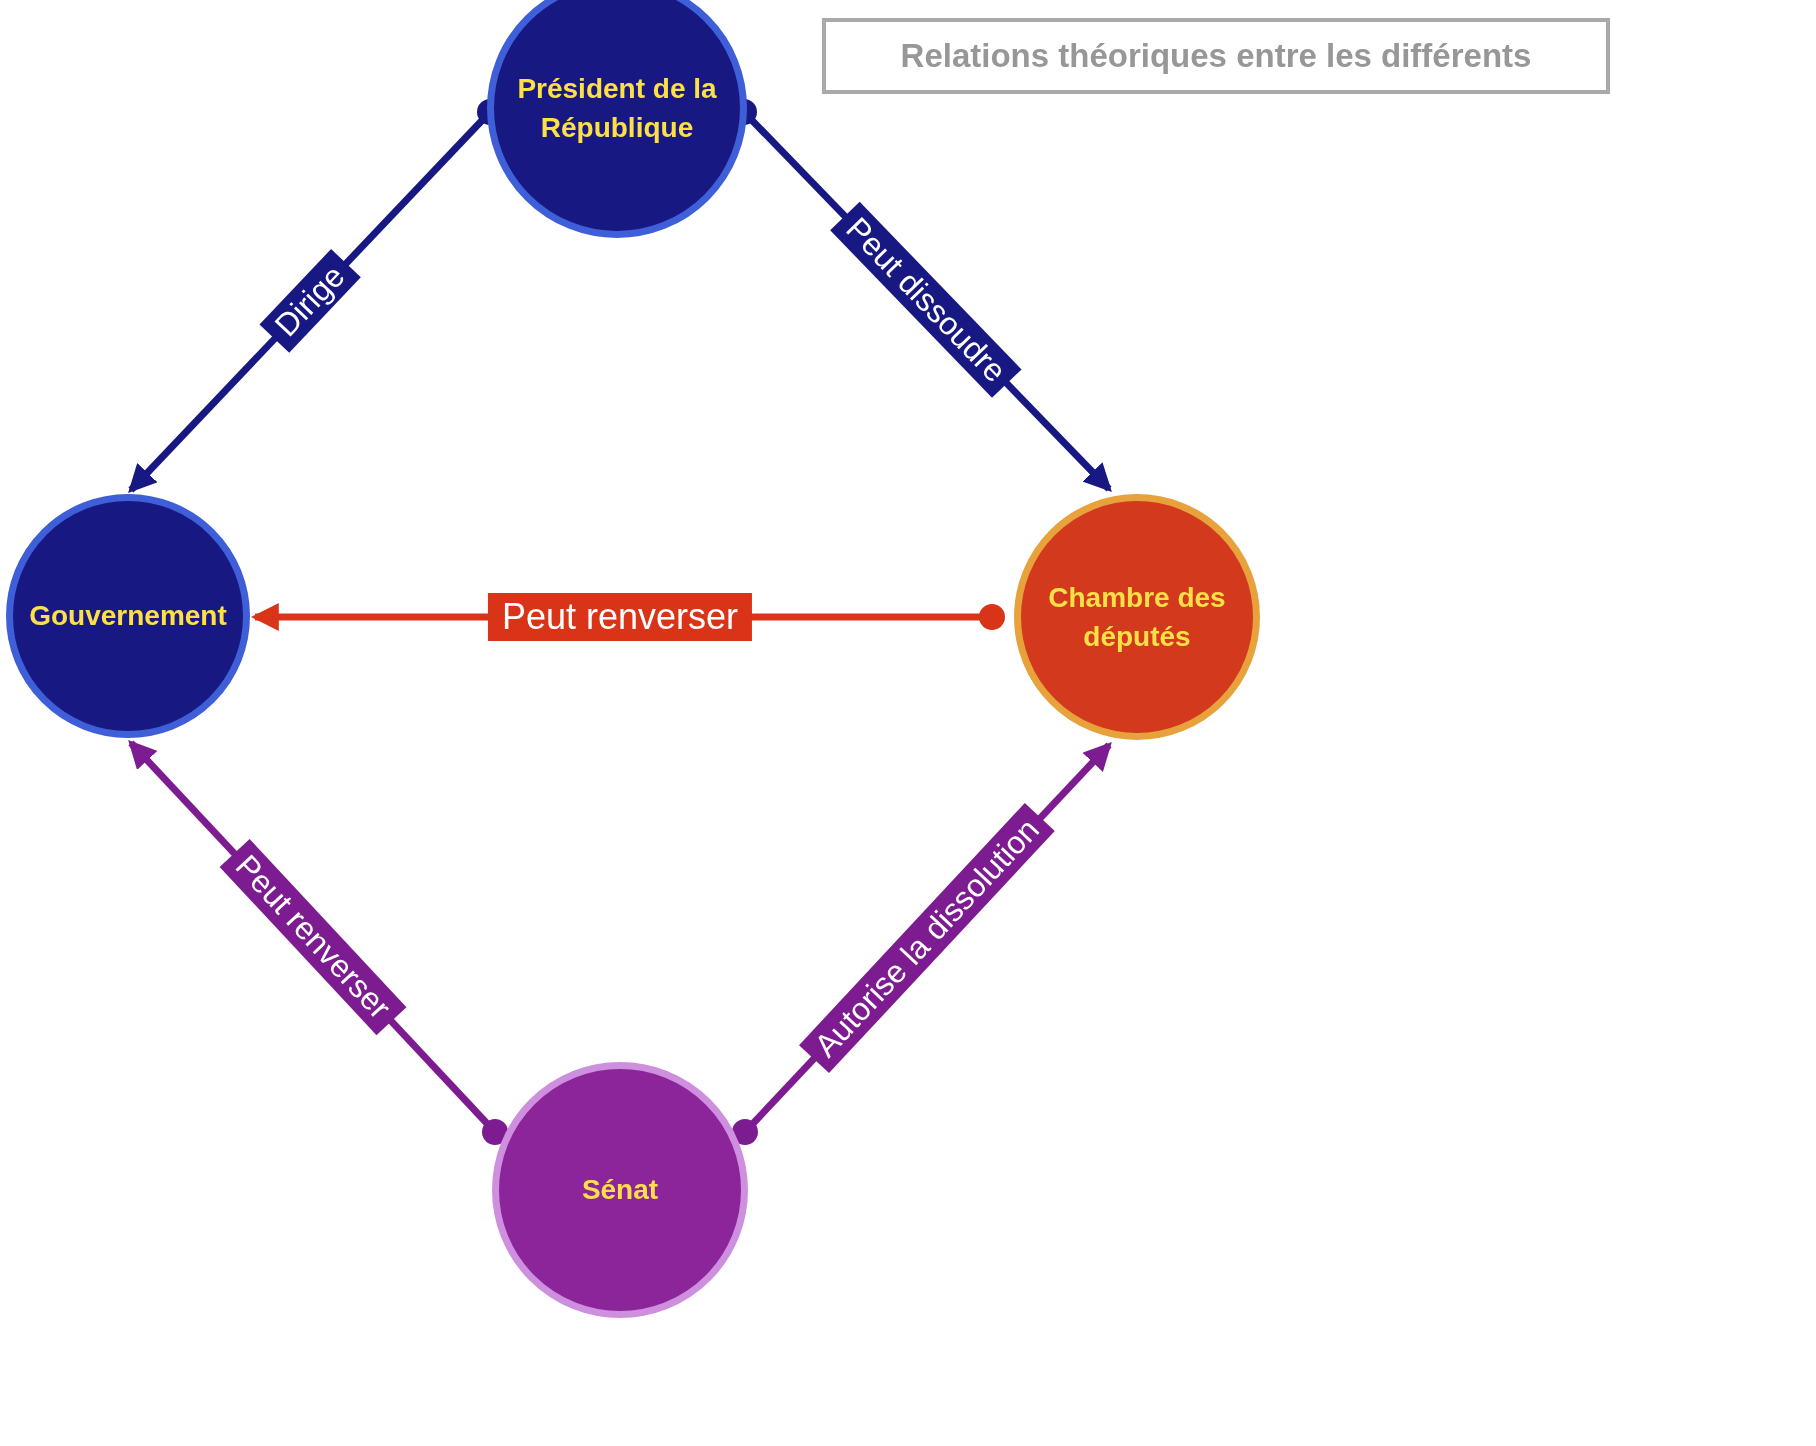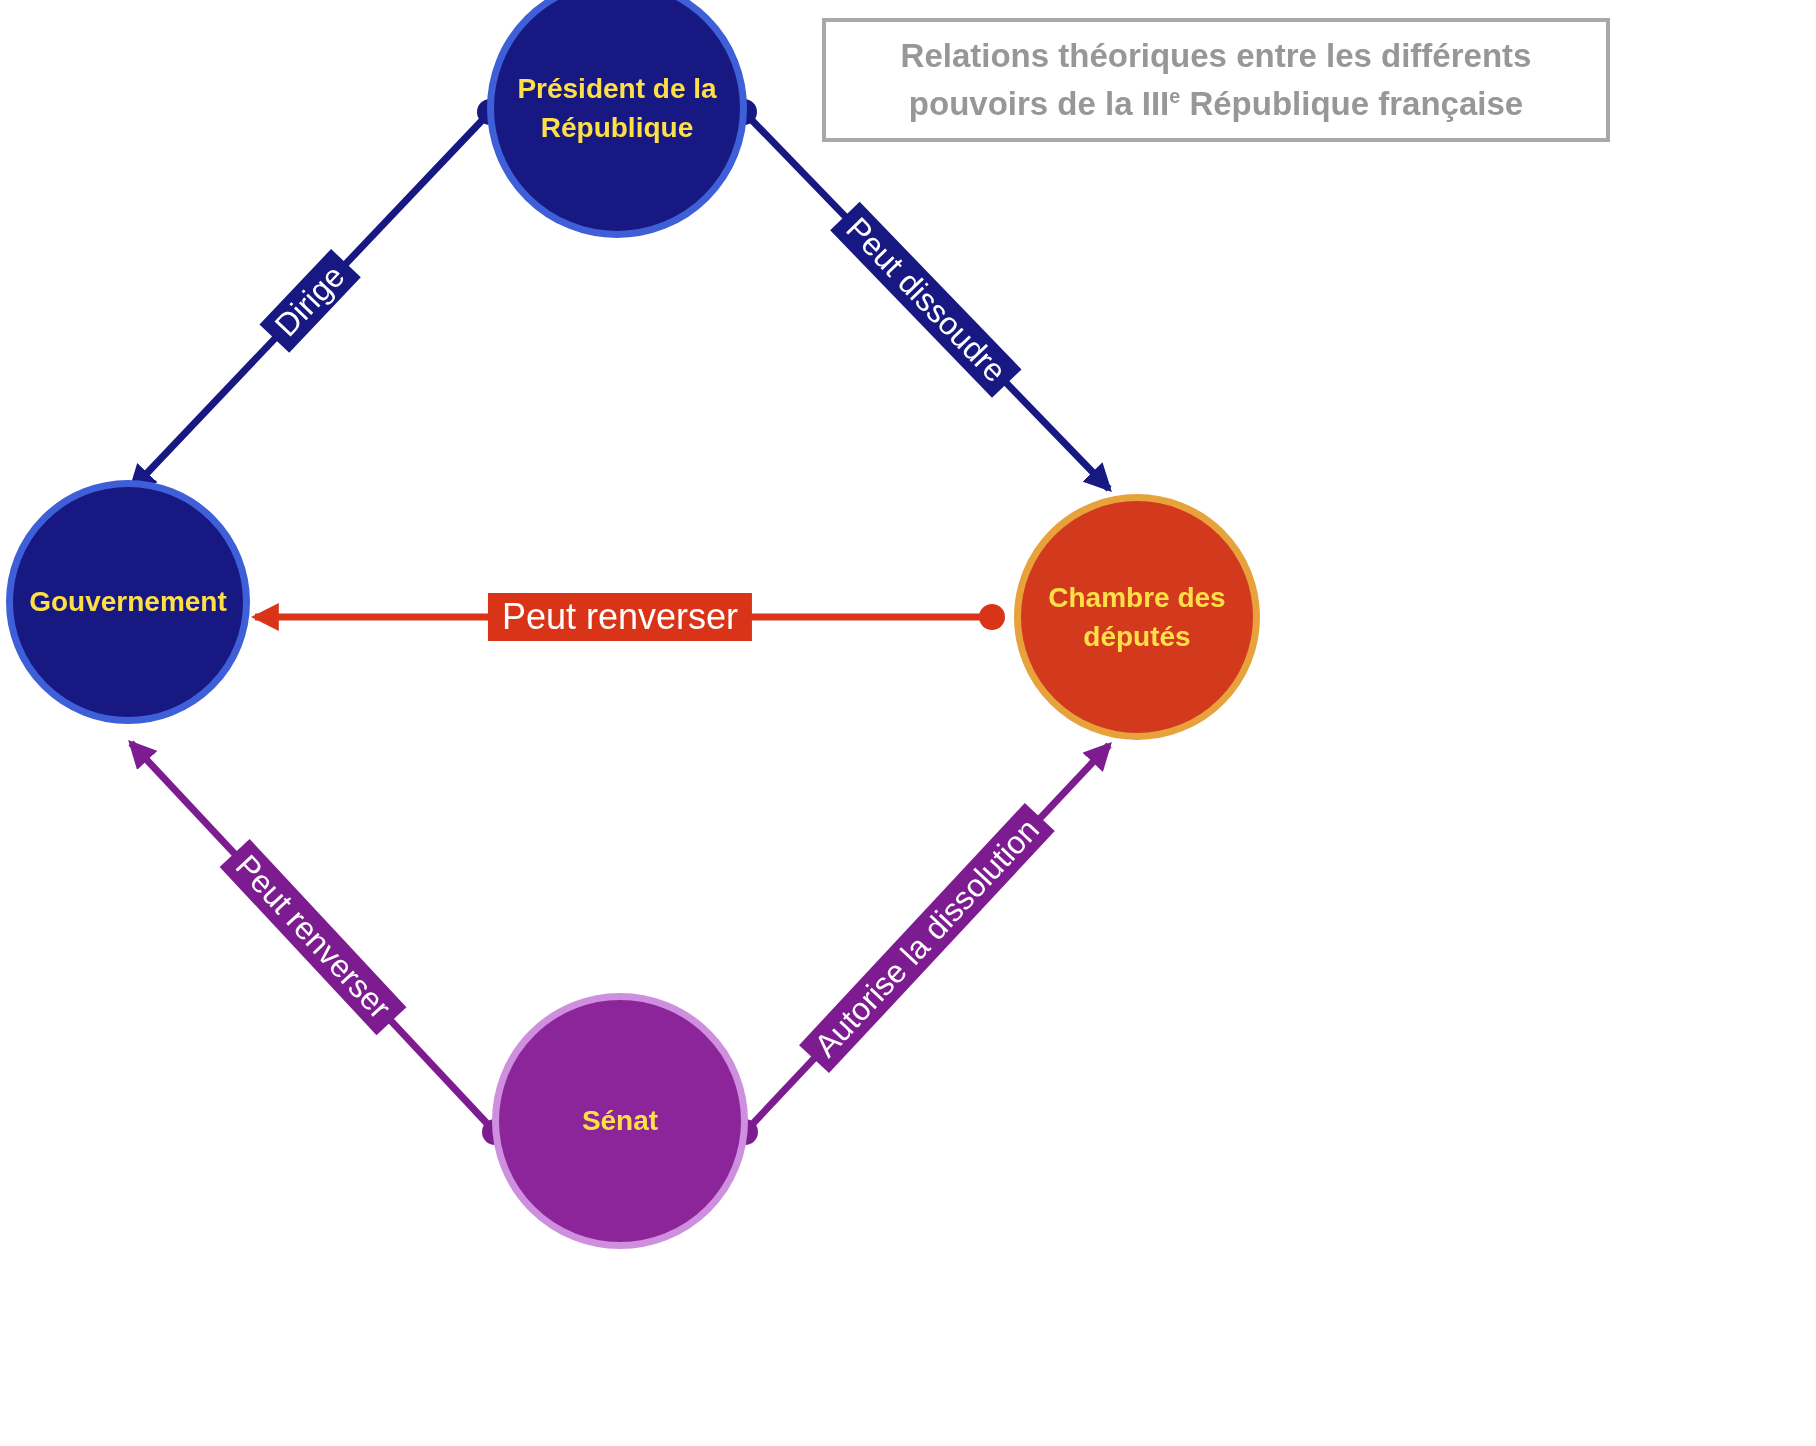--- a/index.html
+++ b/index.html
@@ -108,41 +108,40 @@
       <line x1="745" y1="1132" x2="1109" y2="745" stroke-width="7" marker-end="url(#m4)" stroke="#7D1C90"></line>
       <circle cx="745" cy="1132" r="13" fill="#7D1C90"></circle>
     </g>
   </svg>
 
   <div class="node" style="left: 487px; top: -22px; width: 260px; height: 260px; --fill: #181882; --border: #3E5FD8;">
     <span class="node-label">Président de la
 République</span>
   </div>
 
-  <div class="node" style="left: 6px; top: 480px; width: 244px; height: 244px; --fill: #181882; --border: #3E5FD8;">
+  <div class="node" style="left: 6px; top: 494px; width: 244px; height: 244px; --fill: #181882; --border: #3E5FD8;">
     <span class="node-label">Gouvernement</span>
   </div>
 
   <div class="node" style="left: 1014px; top: 494px; width: 246px; height: 246px; --fill: #D2391D; --border: #E8A23C;">
     <span class="node-label">Chambre des
 députés</span>
   </div>
 
-  <div class="node" style="left: 492px; top: 993px; width: 256px; height: 256px; --fill: #8C2599; --border: #CE8FDE;">
+  <div class="node" style="left: 492px; top: 1062px; width: 256px; height: 256px; --fill: #8C2599; --border: #CE8FDE;">
     <span class="node-label">Sénat</span>
   </div>
 
   <div class="edge-label" style="left: 310px; top: 301px; --rot: -46.5deg; --bg: #181882; --label-color: #FFFFFF;">Dirige</div>
 
   <div class="edge-label" style="left: 926px; top: 300px; --rot: 46deg; --bg: #181882; --label-color: #FFFFFF;">Peut dissoudre</div>
 
   <div class="edge-label large" style="left: 620px; top: 617px; --bg: #DA3418; --label-color: #FFFFFF;">Peut renverser</div>
 
   <div class="edge-label" style="left: 313px; top: 937px; --rot: 47deg; --bg: #7D1C90; --label-color: #FFFFFF;">Peut renverser</div>
 
   <div class="edge-label" style="left: 927px; top: 938px; --rot: -47deg; --bg: #7D1C90; --label-color: #FFFFFF;">Autorise la dissolution</div>
 
   <div class="title-box" style="--border-color: #A9A9A9; --text-color: #979797;">
     <div>Relations théoriques entre les différents</div>
-    <div><span>pouvoirs de la III</span><sup>e</sup><span> République française</span></div>
   </div>
 
 </div>
 
 </body></html>

